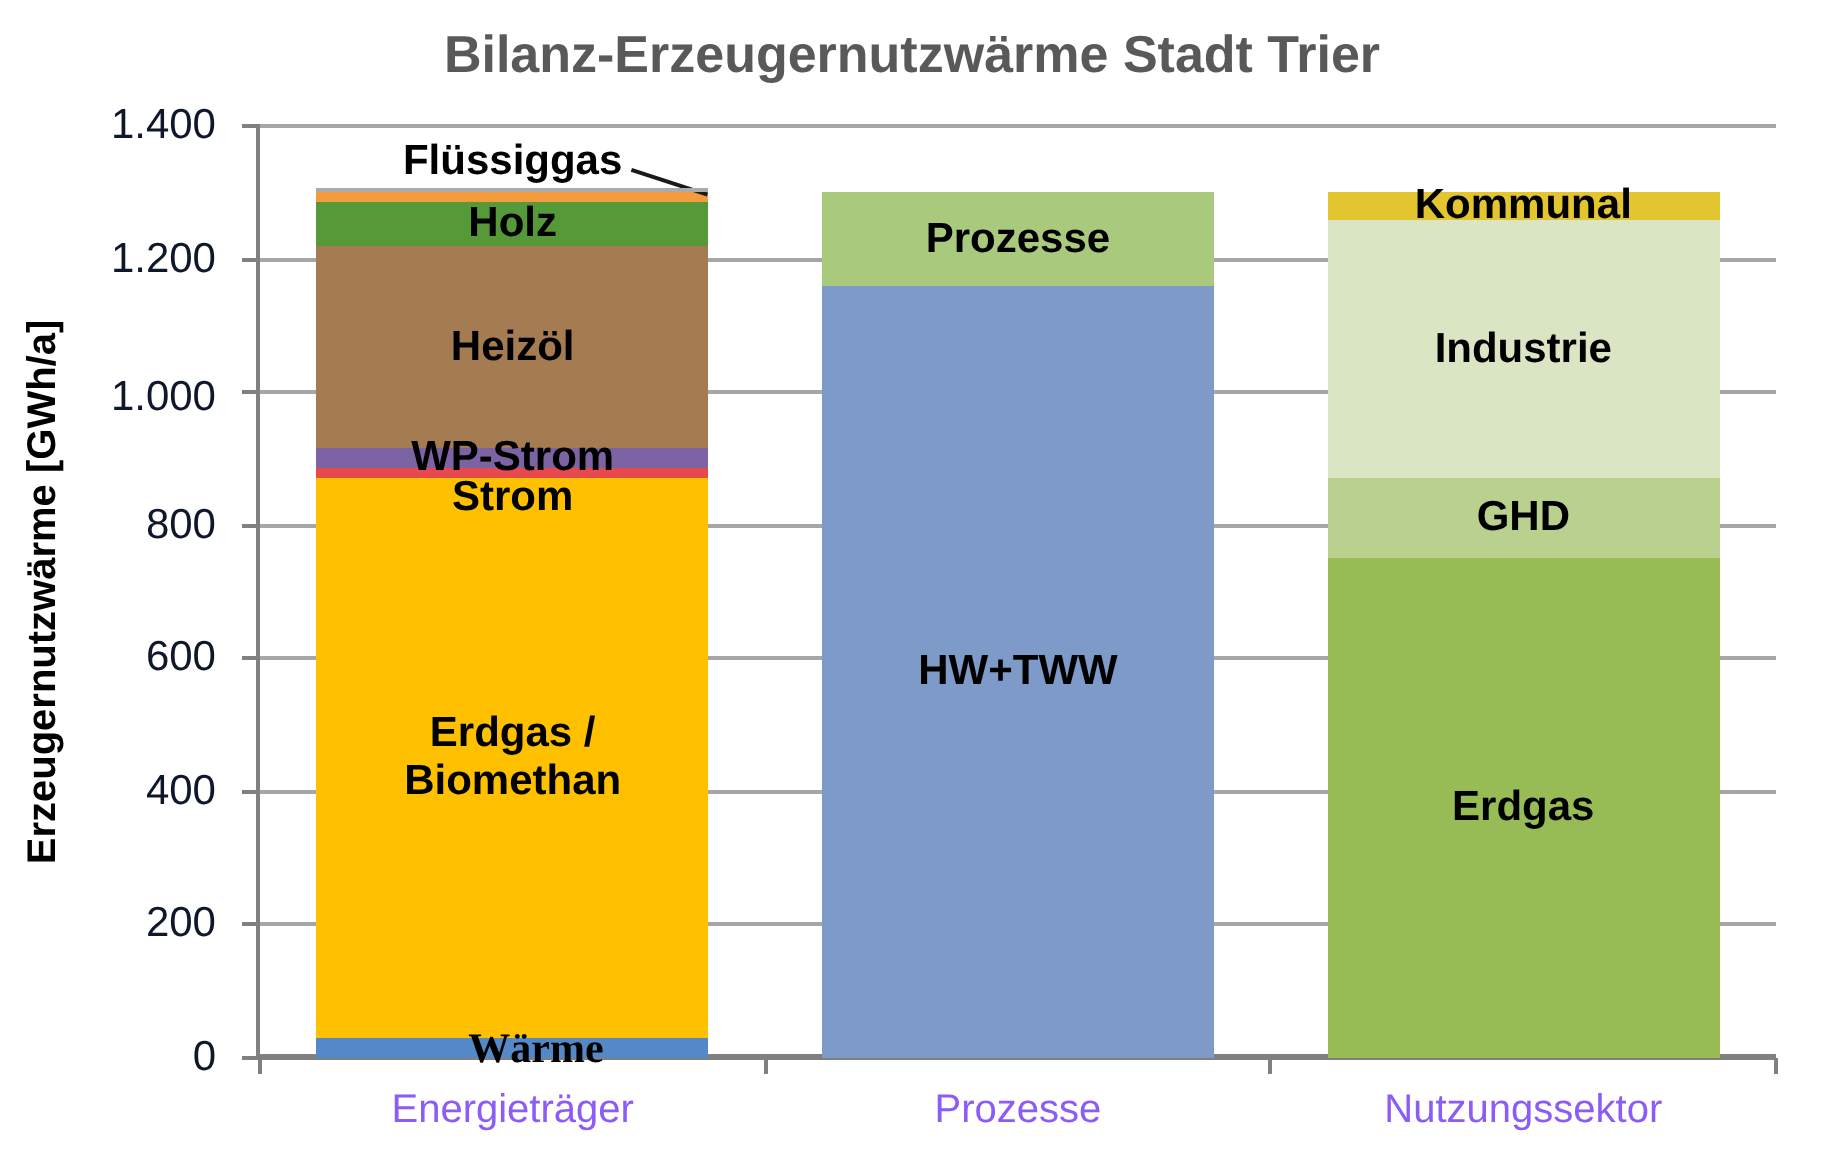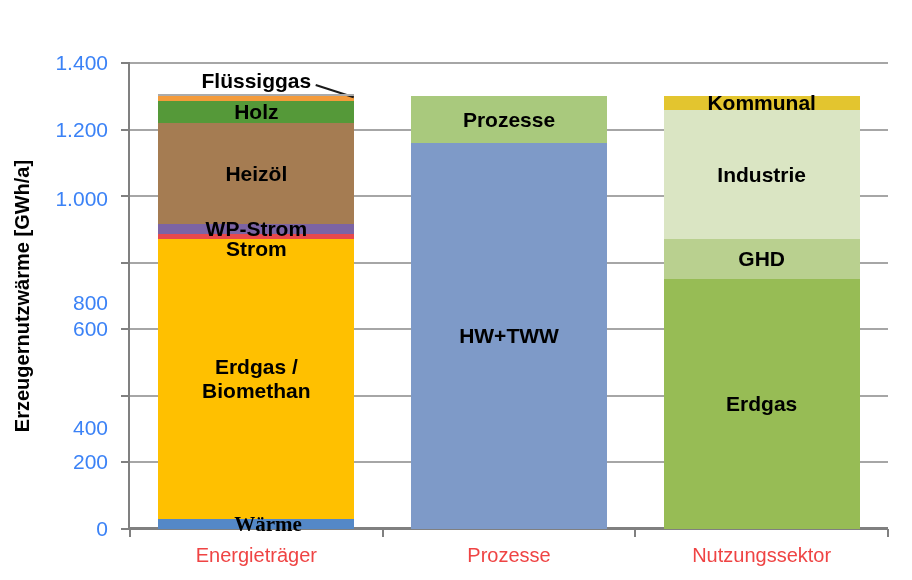--- a/index.html
+++ b/index.html
@@ -5,47 +5,48 @@
   html,body{margin:0;padding:0;background:#ffffff;}
   .stage{position:relative;width:912px;height:580px;background:#ffffff;
          font-family:"Liberation Sans","DejaVu Sans",sans-serif;overflow:hidden;}
   .chart-title{position:absolute;left:0;top:12px;width:912px;text-align:center;
                font-size:26px;font-weight:bold;color:#595959;}
   .y-title{position:absolute;left:22px;top:296px;transform:translate(-50%,-50%) rotate(-90deg);
            font-size:20px;font-weight:bold;color:#000;white-space:nowrap;}
   .gridline{position:absolute;background:#A6A6A6;}
   .axis{position:absolute;background:#808080;}
   .tick{position:absolute;background:#808080;}
-  .ytick-label{position:absolute;text-align:right;font-size:21px;color:#3b82f6;line-height:26px;}
-  .cat-label{position:absolute;text-align:center;font-size:20px;color:#ef4444;line-height:26px;}
+  .ytick-label{position:absolute;text-align:right;font-size:21px;color:#0f172a;line-height:26px;}
+  .cat-label{position:absolute;text-align:center;font-size:20px;color:#8b5cf6;line-height:26px;}
   .seg{position:absolute;}
   .seg-label{position:absolute;text-align:center;font-weight:bold;font-size:21px;
              line-height:24px;color:#000;white-space:pre-line;}
   .callout{position:absolute;border-top:2px solid #1a1a1a;transform-origin:0 0;}
 </style>
 </head>
 <body>
 
 <div class="stage">
+  <div class="chart-title">Bilanz-Erzeugernutzwärme Stadt Trier</div>
   <div class="y-title">Erzeugernutzwärme [GWh/a]</div>
   <div id="plot">
       <div class="tick" style="left: 121px; top: 528px; width: 9px; height: 2px;"></div>
       <div class="ytick-label" style="left: 28px; top: 516px; width: 80px; height: 26px;">0</div>
       <div class="gridline" style="left: 130px; top: 461.429px; width: 758px; height: 2px;"></div>
       <div class="tick" style="left: 121px; top: 461.429px; width: 9px; height: 2px;"></div>
       <div class="ytick-label" style="left: 28px; top: 449.429px; width: 80px; height: 26px;">200</div>
       <div class="gridline" style="left: 130px; top: 394.857px; width: 758px; height: 2px;"></div>
       <div class="tick" style="left: 121px; top: 394.857px; width: 9px; height: 2px;"></div>
-      <div class="ytick-label" style="left: 28px; top: 382.857px; width: 80px; height: 26px; margin-top: 32px;">400</div>
+      <div class="ytick-label" style="left: 28px; top: 382.857px; width: 80px; height: 26px;">400</div>
       <div class="gridline" style="left: 130px; top: 328.286px; width: 758px; height: 2px;"></div>
       <div class="tick" style="left: 121px; top: 328.286px; width: 9px; height: 2px;"></div>
       <div class="ytick-label" style="left: 28px; top: 316.286px; width: 80px; height: 26px;">600</div>
       <div class="gridline" style="left: 130px; top: 261.714px; width: 758px; height: 2px;"></div>
       <div class="tick" style="left: 121px; top: 261.714px; width: 9px; height: 2px;"></div>
-      <div class="ytick-label" style="left: 28px; top: 249.714px; width: 80px; height: 26px; margin-top: 40px;">800</div>
+      <div class="ytick-label" style="left: 28px; top: 249.714px; width: 80px; height: 26px;">800</div>
       <div class="gridline" style="left: 130px; top: 195.143px; width: 758px; height: 2px;"></div>
       <div class="tick" style="left: 121px; top: 195.143px; width: 9px; height: 2px;"></div>
       <div class="ytick-label" style="left: 28px; top: 186px; width: 80px; height: 26px;">1.000</div>
       <div class="gridline" style="left: 130px; top: 128.571px; width: 758px; height: 2px;"></div>
       <div class="tick" style="left: 121px; top: 128.571px; width: 9px; height: 2px;"></div>
       <div class="ytick-label" style="left: 28px; top: 116.571px; width: 80px; height: 26px;">1.200</div>
       <div class="gridline" style="left: 130px; top: 62px; width: 758px; height: 2px;"></div>
       <div class="tick" style="left: 121px; top: 62px; width: 9px; height: 2px;"></div>
       <div class="ytick-label" style="left: 28px; top: 50px; width: 80px; height: 26px;">1.400</div>
       <div class="axis" style="left: 128px; top: 63px; width: 2px; height: 466px;"></div>

